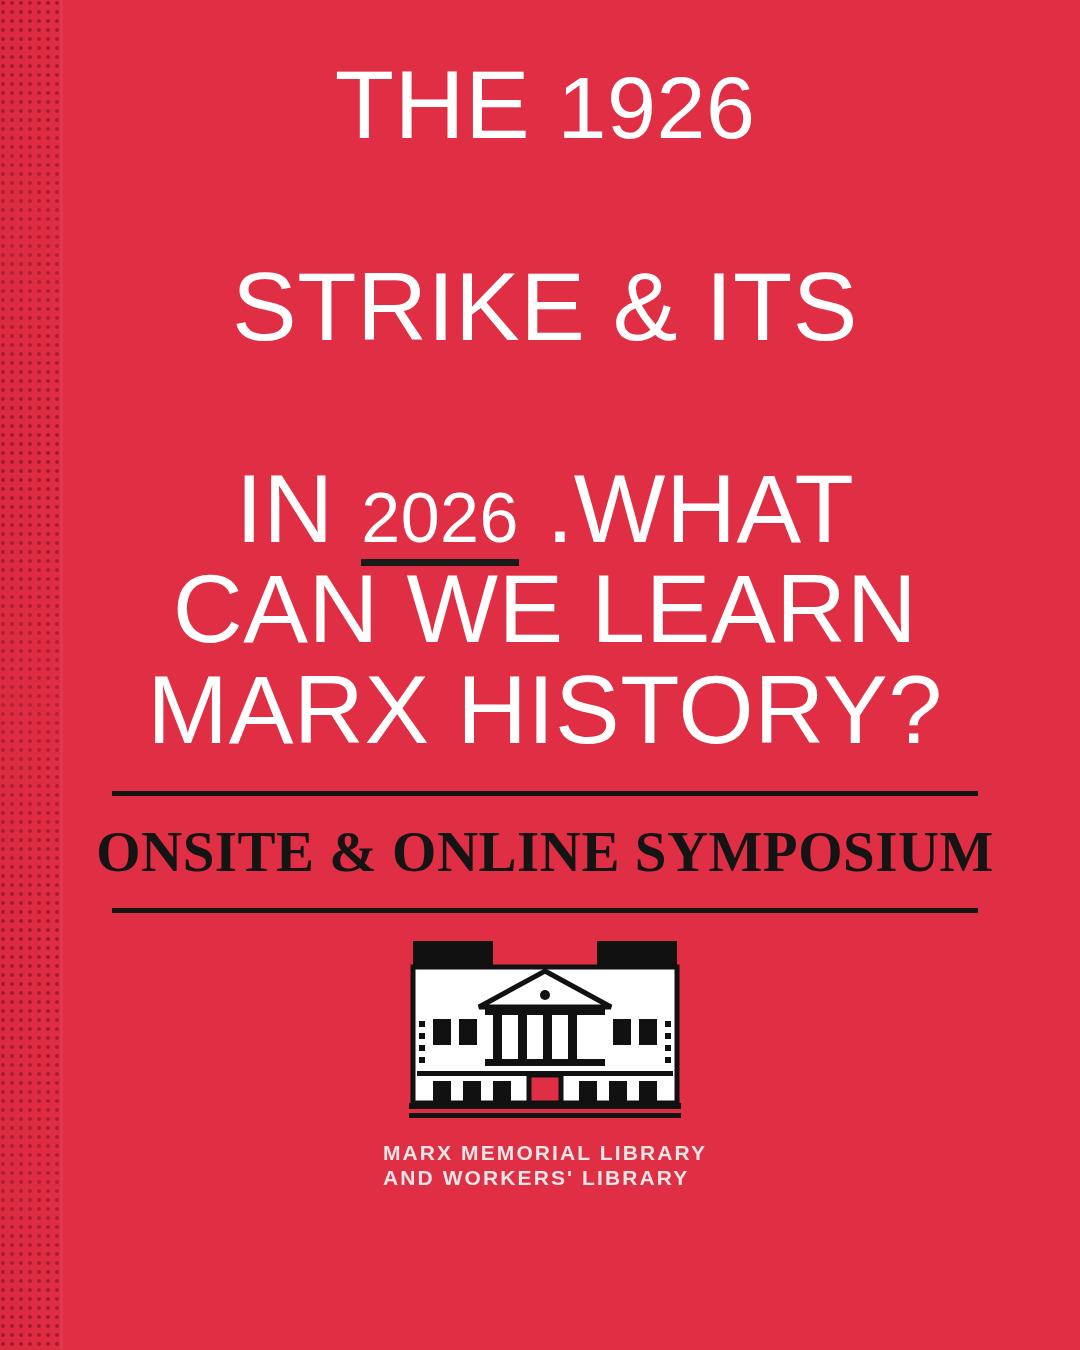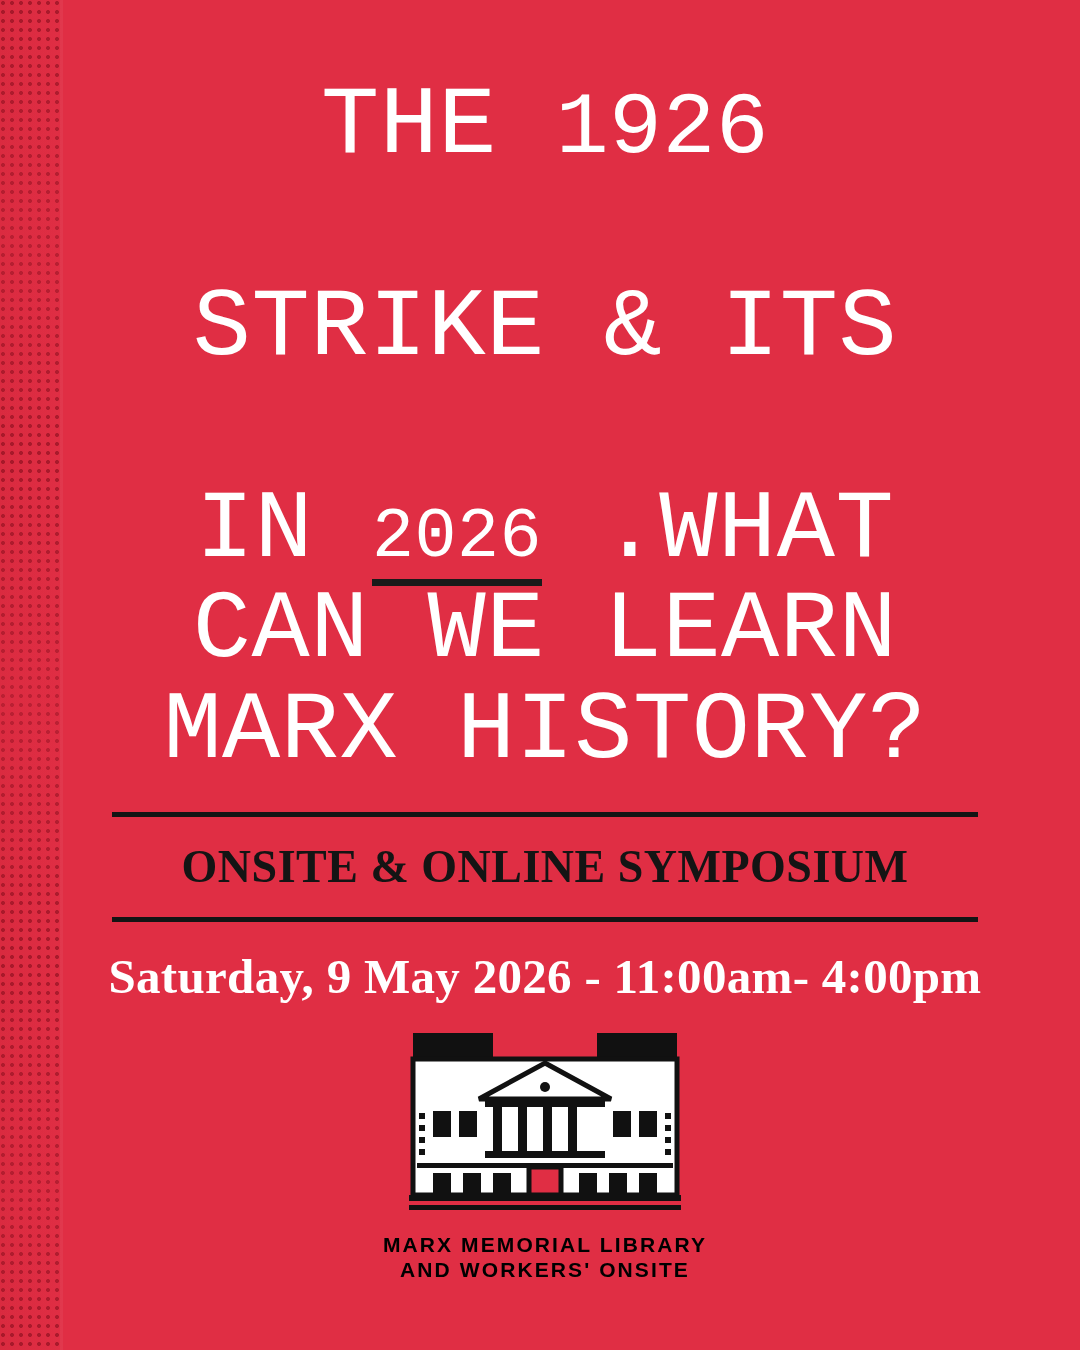--- a/index.html
+++ b/index.html
@@ -54,24 +54,24 @@
   
   .poster {
     position: relative;
     width: 1080px;
     height: 1350px;
     box-sizing: border-box;
     padding: 0 60px 0 70px;
   }
 
   .headline {
-    margin: 0;
-    padding-top: 76px;
+    margin: 7px;
+    padding-top: 48px;
     color: #ffffff;
-    font-family: Liberation Mono, monospace;
+    font-family: Liberation Sans, sans-serif;
     font-weight: 400;
     font-size: 97px;
     line-height: 1.04;
     letter-spacing: 0.5px;
     text-align: center;
   }
   .headline .num {
     font-size: 88px;
   }
   .headline .underline-num {
@@ -89,21 +89,21 @@
     margin-top: 26px;
   }
 
   .subtitle {
     margin: 0;
     padding: 26px 0 0 0;
     text-align: center;
     color: #141414;
     font-family: "Liberation Serif", serif;
     font-weight: 700;
-    font-size: 46px;
+    font-size: 57px;
     letter-spacing: 0.5px;
     line-height: 1.05;
   }
 
   .datetime {
     margin: 0;
     padding: 26px 0 0 0;
     text-align: center;
     color: #ffffff;
     font-family: "Liberation Serif", serif;
@@ -114,22 +114,22 @@
 
   
   .logo-wrap {
     margin-top: 22px;
     display: flex;
     flex-direction: column;
     align-items: center;
   }
   .logo-caption {
     margin-top: 6px;
-    text-align: center;
-    color: #000000;
+    text-align: left;
+    color: #e5e5e5;
     font-family: "Liberation Sans", sans-serif;
     font-weight: 700;
     font-size: 21px;
     letter-spacing: 2.1px;
     line-height: 1.18;
   }
 </style>
 </head>
 <body>
 
@@ -148,21 +148,20 @@
     <span>CAN WE LEARN</span><br>
     <span>MARX HISTORY?</span>
   </h1>
 
   <div class="rule"></div>
 
   <div class="subtitle">ONSITE &amp; ONLINE SYMPOSIUM</div>
 
   <div class="rule second"></div>
 
-  <div class="datetime">Saturday, 9 May 2026 - 11:00am- 4:00pm</div>
 
   <div class="logo-wrap">
     <svg width="280" height="200" viewBox="0 0 280 200">
 
       <rect x="8" y="6" width="264" height="26" fill="#111111"></rect>
       <rect x="88" y="6" width="104" height="26" fill="#e02e44"></rect>
 
       <rect x="8" y="32" width="264" height="136" fill="#ffffff" stroke="#111111" stroke-width="5"></rect>
 
       <polygon points="140,36 206,72 74,72" fill="#ffffff" stroke="#111111" stroke-width="5"></polygon>
@@ -201,17 +200,17 @@
         <rect x="14" y="110" width="6" height="6"></rect>
           <rect x="14" y="122" width="6" height="6"></rect>
         <rect x="260" y="86" width="6" height="6"></rect>
           <rect x="260" y="98" width="6" height="6"></rect>
         <rect x="260" y="110" width="6" height="6"></rect>
           <rect x="260" y="122" width="6" height="6"></rect>
       </g>
     </svg>
     <div class="logo-caption">
       <div>MARX MEMORIAL LIBRARY</div>
-      <div>AND WORKERS' ONSITE</div>
+      <div>AND WORKERS' LIBRARY</div>
     </div>
   </div>
 
 </div>
 
 </body></html>

